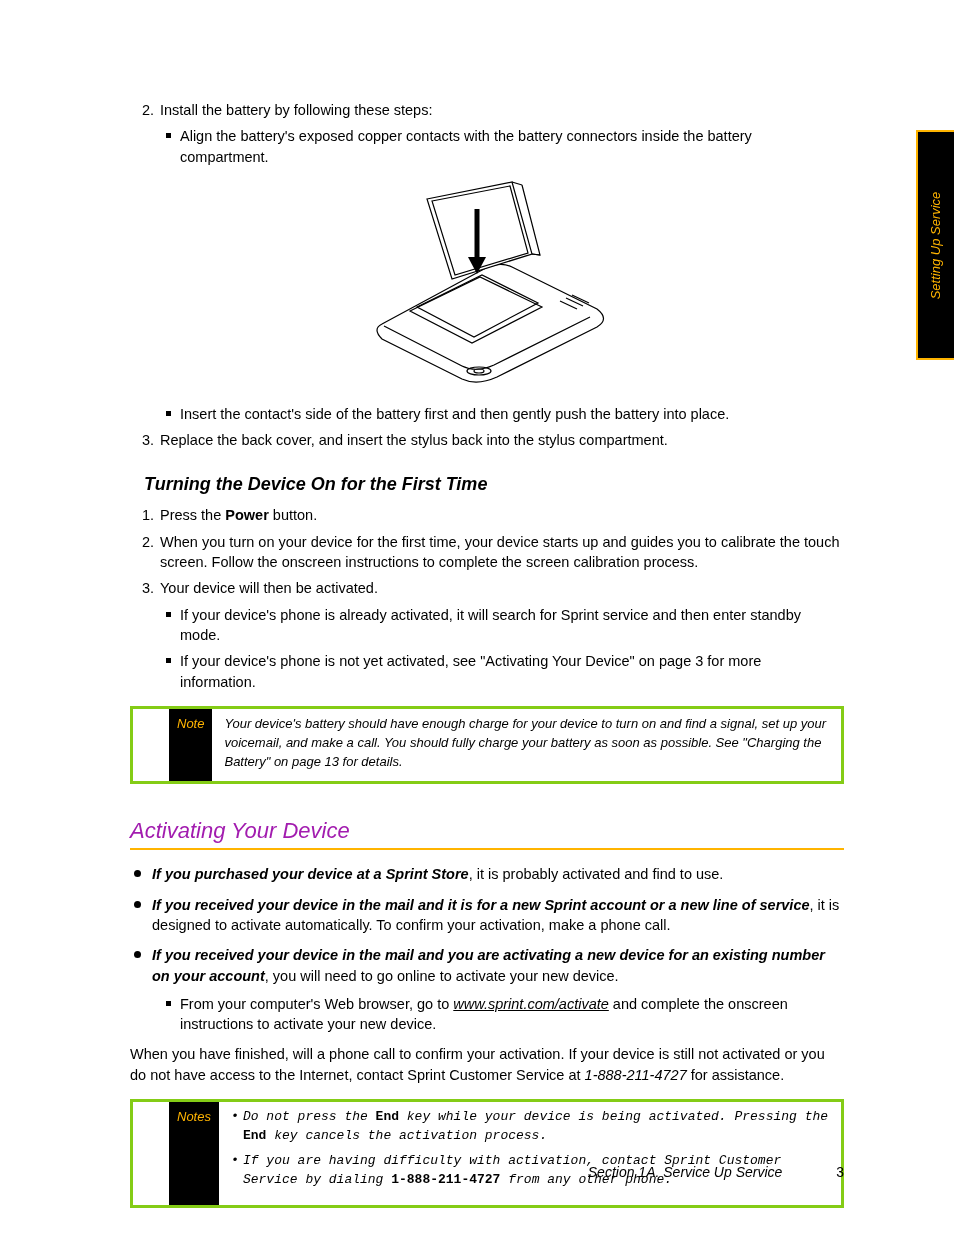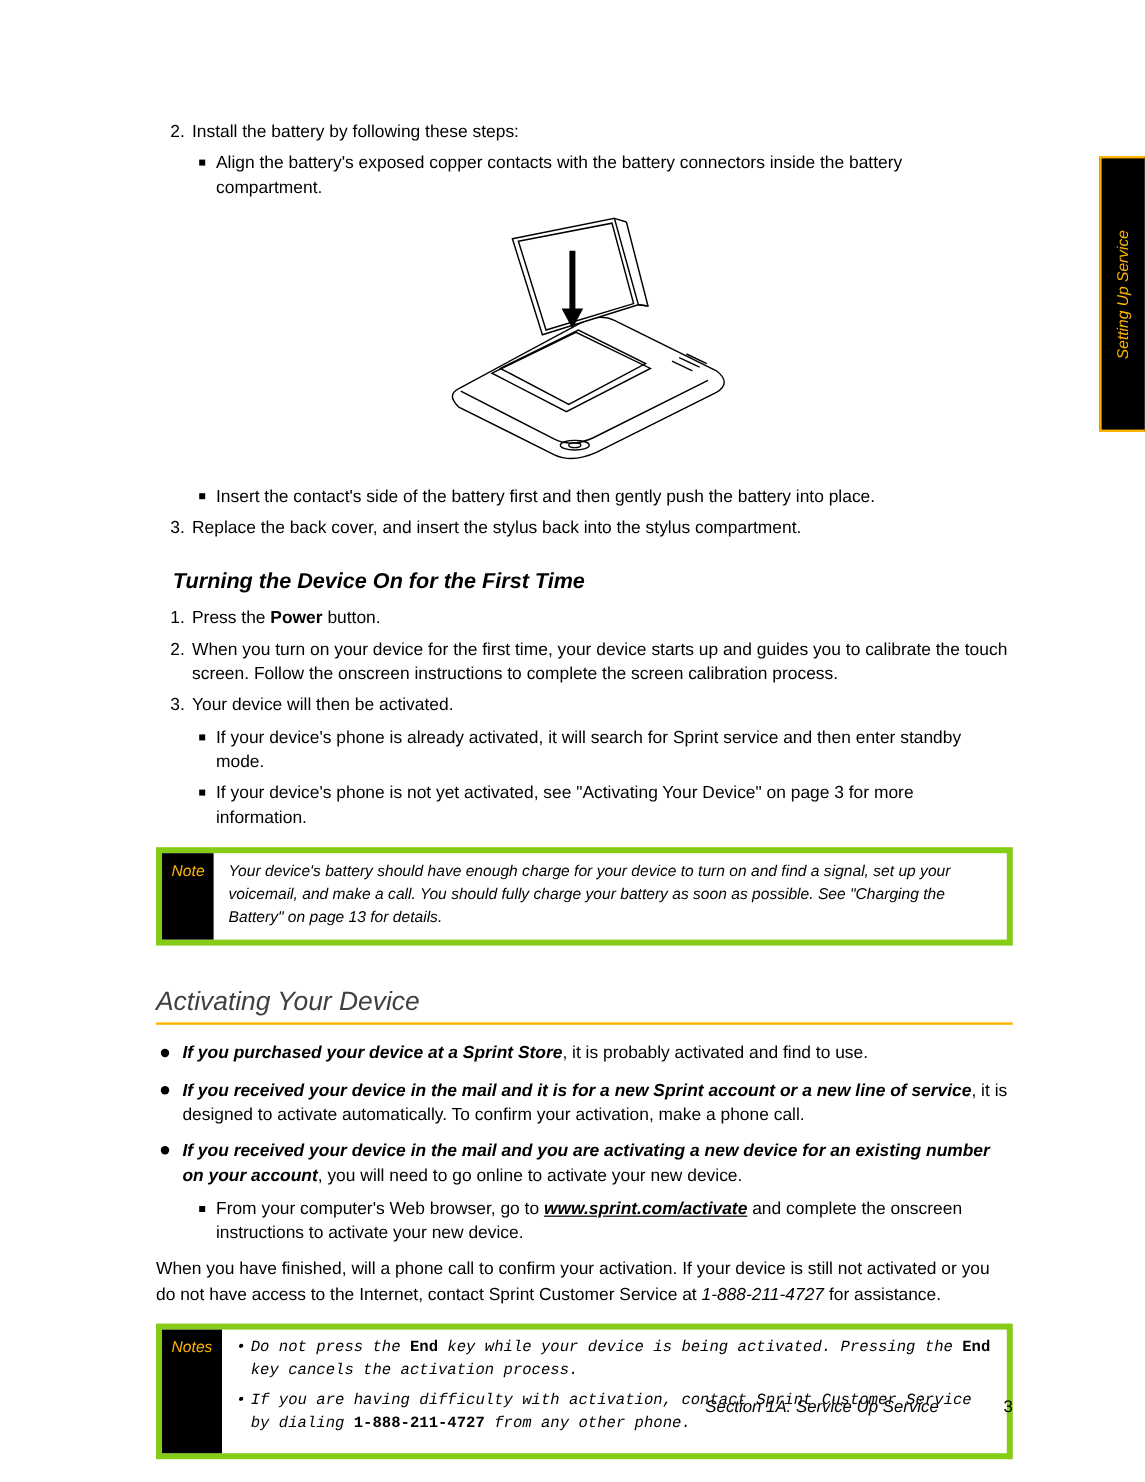--- a/index.html
+++ b/index.html
@@ -108,34 +108,35 @@
     font-style: italic;
     font-weight: bold;
     font-size: 18px;
     margin: 24px 0 10px 14px;
   }
   .heading2 {
     font-style: italic;
     font-weight: normal;
     font-size: 22px;
     margin: 34px 0 2px 0;
-    color: #404040;
+    color: #a21caf;
   }
   hr.orange {
     border: none;
     border-top: 2px solid #ffb400;
     margin: 4px 0 14px 0;
   }
   .note-box {
-    border: 5px solid #84cc16;
+    border: 3px solid #84cc16;
     margin: 14px 0;
     display: flex;
     font-size: 13px;
     font-style: italic;
     line-height: 1.45;
+    padding-left: 36px;
   }
   .note-box .label {
     background: #000;
     color: #ffb400;
     font-style: italic;
     font-weight: normal;
     padding: 6px 8px 6px 8px;
     min-width: 40px;
     box-sizing: border-box;
   }
@@ -160,21 +161,21 @@
     left: 0;
     top: 0;
   }
   .para {
     line-height: 1.4;
     margin: 10px 0;
   }
   .bold { font-weight: bold; font-style: normal; text-align: right; }
   .bi { font-weight: bold; font-style: italic; }
   .ital { font-style: italic; }
-  .link { font-style: italic; font-weight: bold; text-decoration: underline; text-align: center; }
+  .link { font-style: italic; font-weight: normal; text-decoration: underline; text-align: center; }
   .footer {
     position: absolute;
     bottom: 55px;
     right: 110px;
     font-style: italic;
     font-size: 14px;
   }
   .footer .pg {
     font-style: normal;
     margin-left: 50px;

